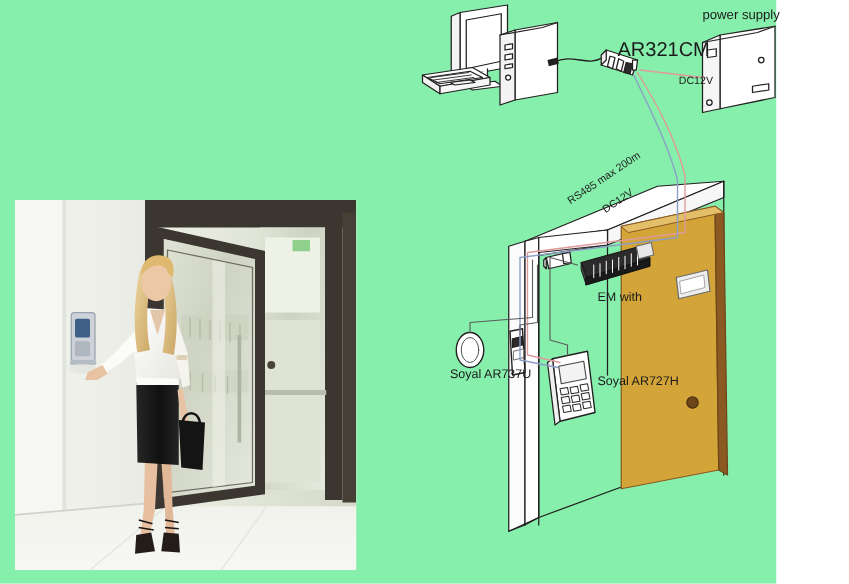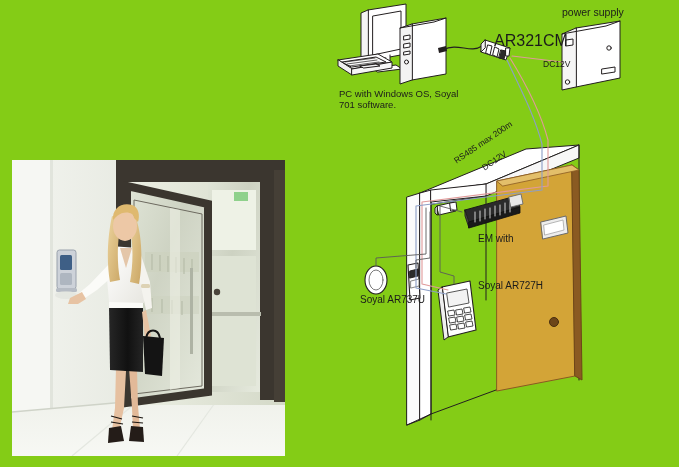--- a/index.html
+++ b/index.html
@@ -10,23 +10,23 @@
   body {
     width: 679px;
     height: 467px;
     position: relative;
     overflow: hidden;
     font-family: "Liberation Sans", sans-serif;
   }
   #stage {
     position: absolute;
     left: 0; top: 0;
-    width: 679px;
+    width: 621px;
     height: 467px;
-    background: #84cc16;
+    background: #86efac;
   }
 
   
   #photo {
     position: absolute;
     left: 12px;
     top: 160px;
     width: 273px;
     height: 296px;
     overflow: hidden;
@@ -51,21 +51,21 @@
     color: #1b1b1b;
     white-space: pre;
     line-height: 1.18;
     letter-spacing: 0px;
   }
   #lbl-powersupply { left: 562px; top: 6px;  font-size: 10.5px; }
   #lbl-ar321cm     { left: 494px; top: 32px; font-size: 16px; }
   #lbl-dc12v-top   { left: 543px; top: 59px; font-size: 8.5px; }
   #lbl-pc          { left: 339px; top: 88px; font-size: 9.5px; }
   #lbl-emlock      { left: 478px; top: 233px; font-size: 10px; }
-  #lbl-ar727h      { left: 478px; top: 280px; font-size: 10px; }
+  #lbl-ar727h      { left: 478px; top: 300px; font-size: 10px; }
   #lbl-ar737u      { left: 360px; top: 294px; font-size: 10px; }
 
   .rot-label {
     position: absolute;
     font-family: "Liberation Sans", sans-serif;
     color: #1b1b1b;
     white-space: pre;
     transform-origin: 0 0;
   }
   #lbl-rs485 {
@@ -385,21 +385,20 @@
     </svg>
 
   </div>
 
   <span class="dgm-label" id="lbl-powersupply">power supply</span>
 
   <span class="dgm-label" id="lbl-ar321cm">AR321CM</span>
 
   <span class="dgm-label" id="lbl-dc12v-top">DC12V</span>
 
-  <span class="dgm-label" id="lbl-pc"><span>PC with Windows OS, Soyal</span><br><span>701 software.</span></span>
 
   <span class="rot-label" id="lbl-rs485">RS485 max 200m</span>
 
   <span class="rot-label" id="lbl-dc12v-mid">DC12V</span>
 
   <span class="dgm-label" id="lbl-emlock">EM with</span>
 
   <span class="dgm-label" id="lbl-ar727h">Soyal AR727H</span>
 
   <span class="dgm-label" id="lbl-ar737u">Soyal AR737U</span>

